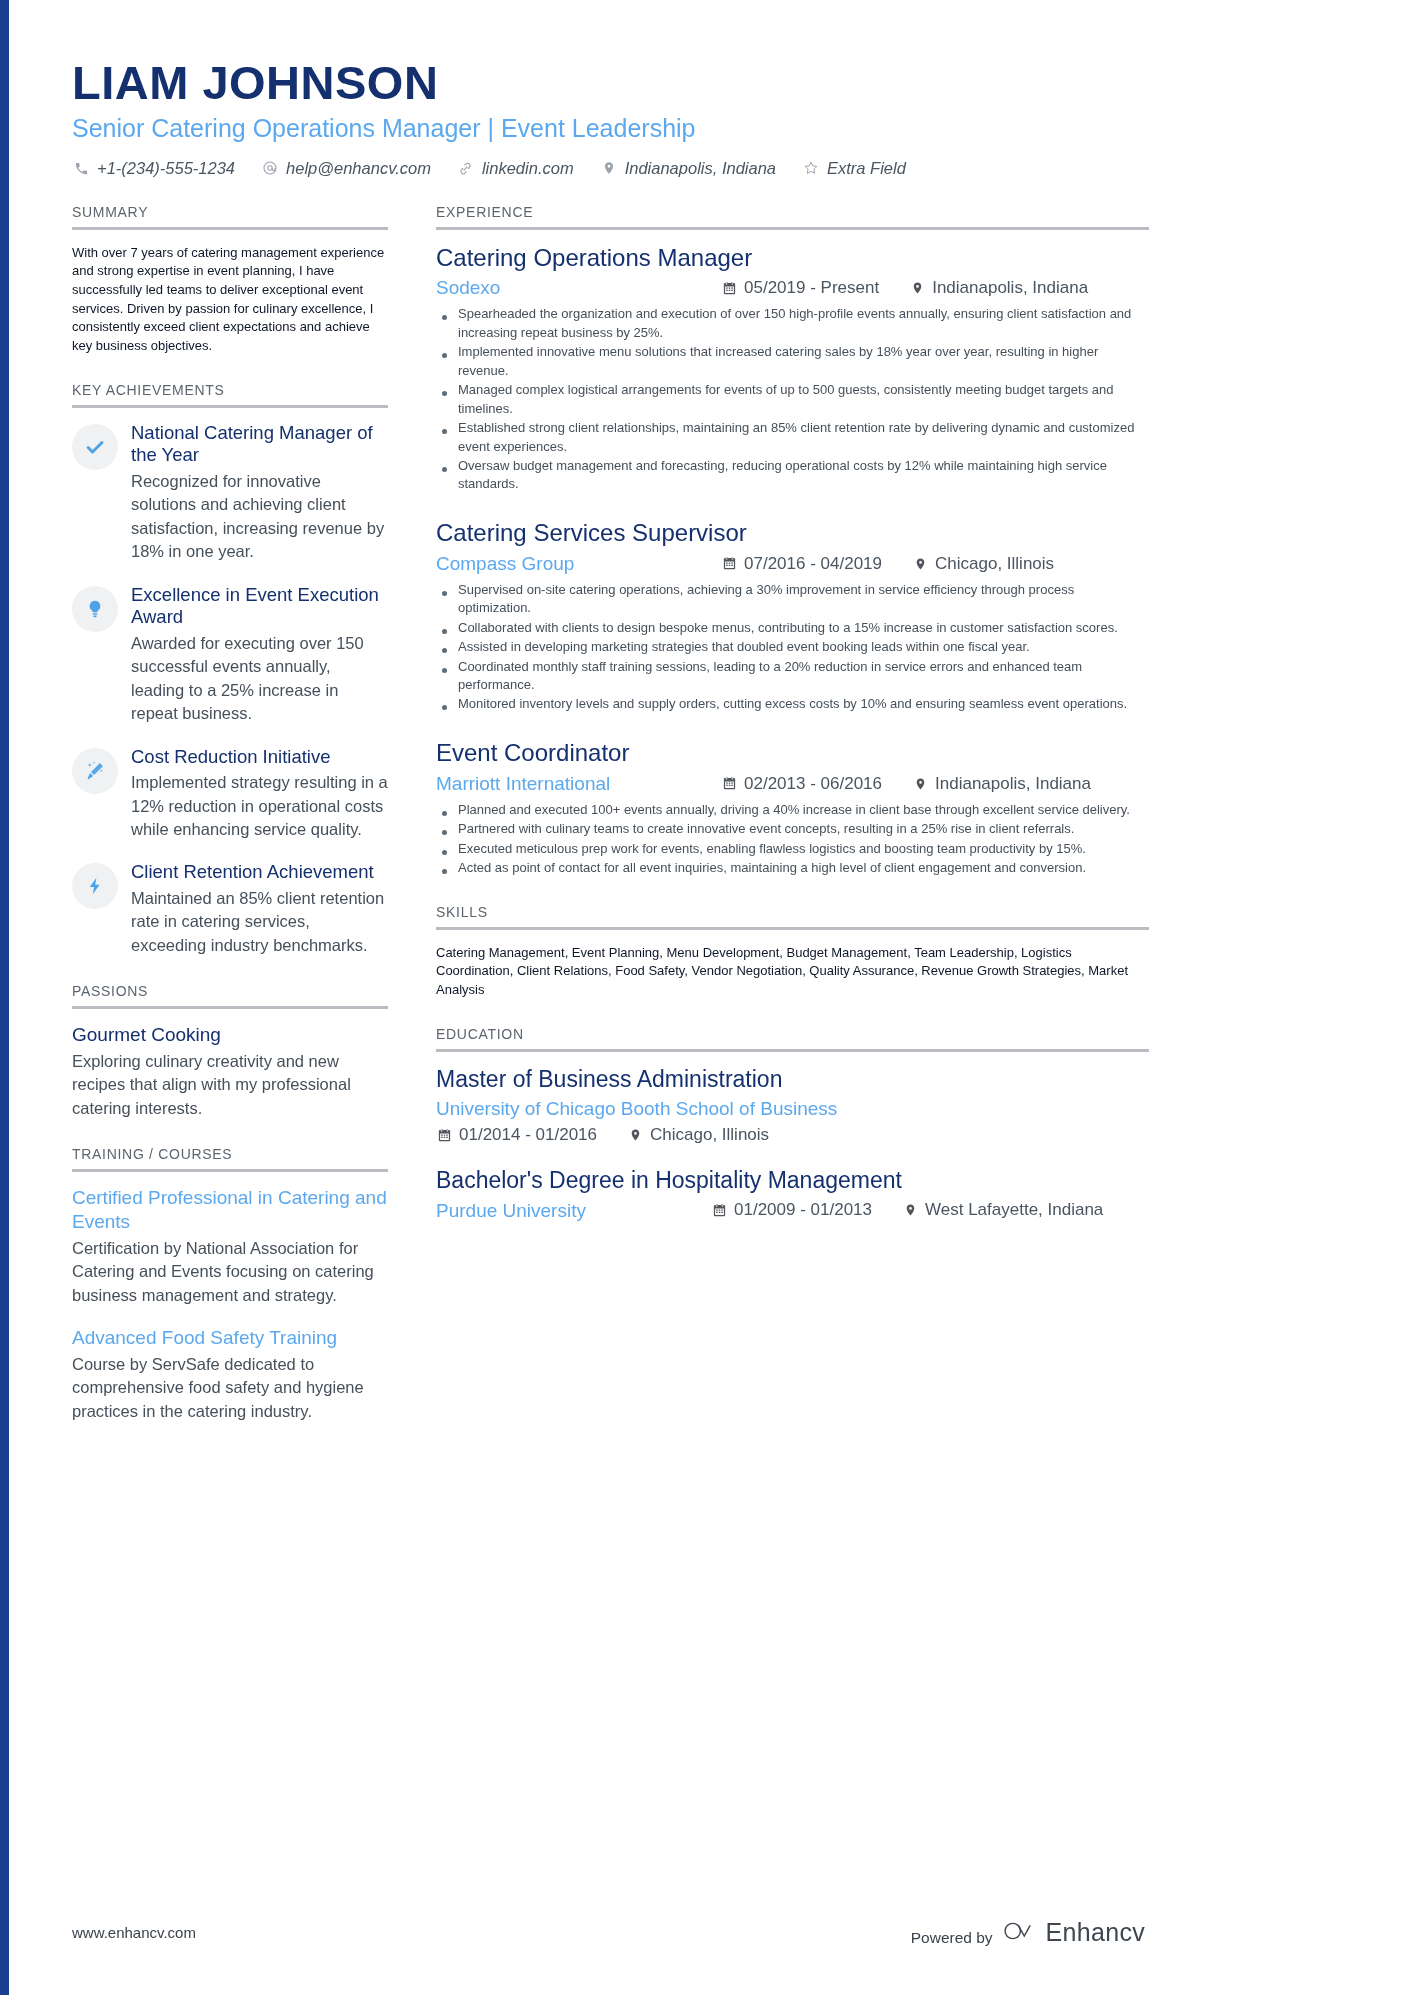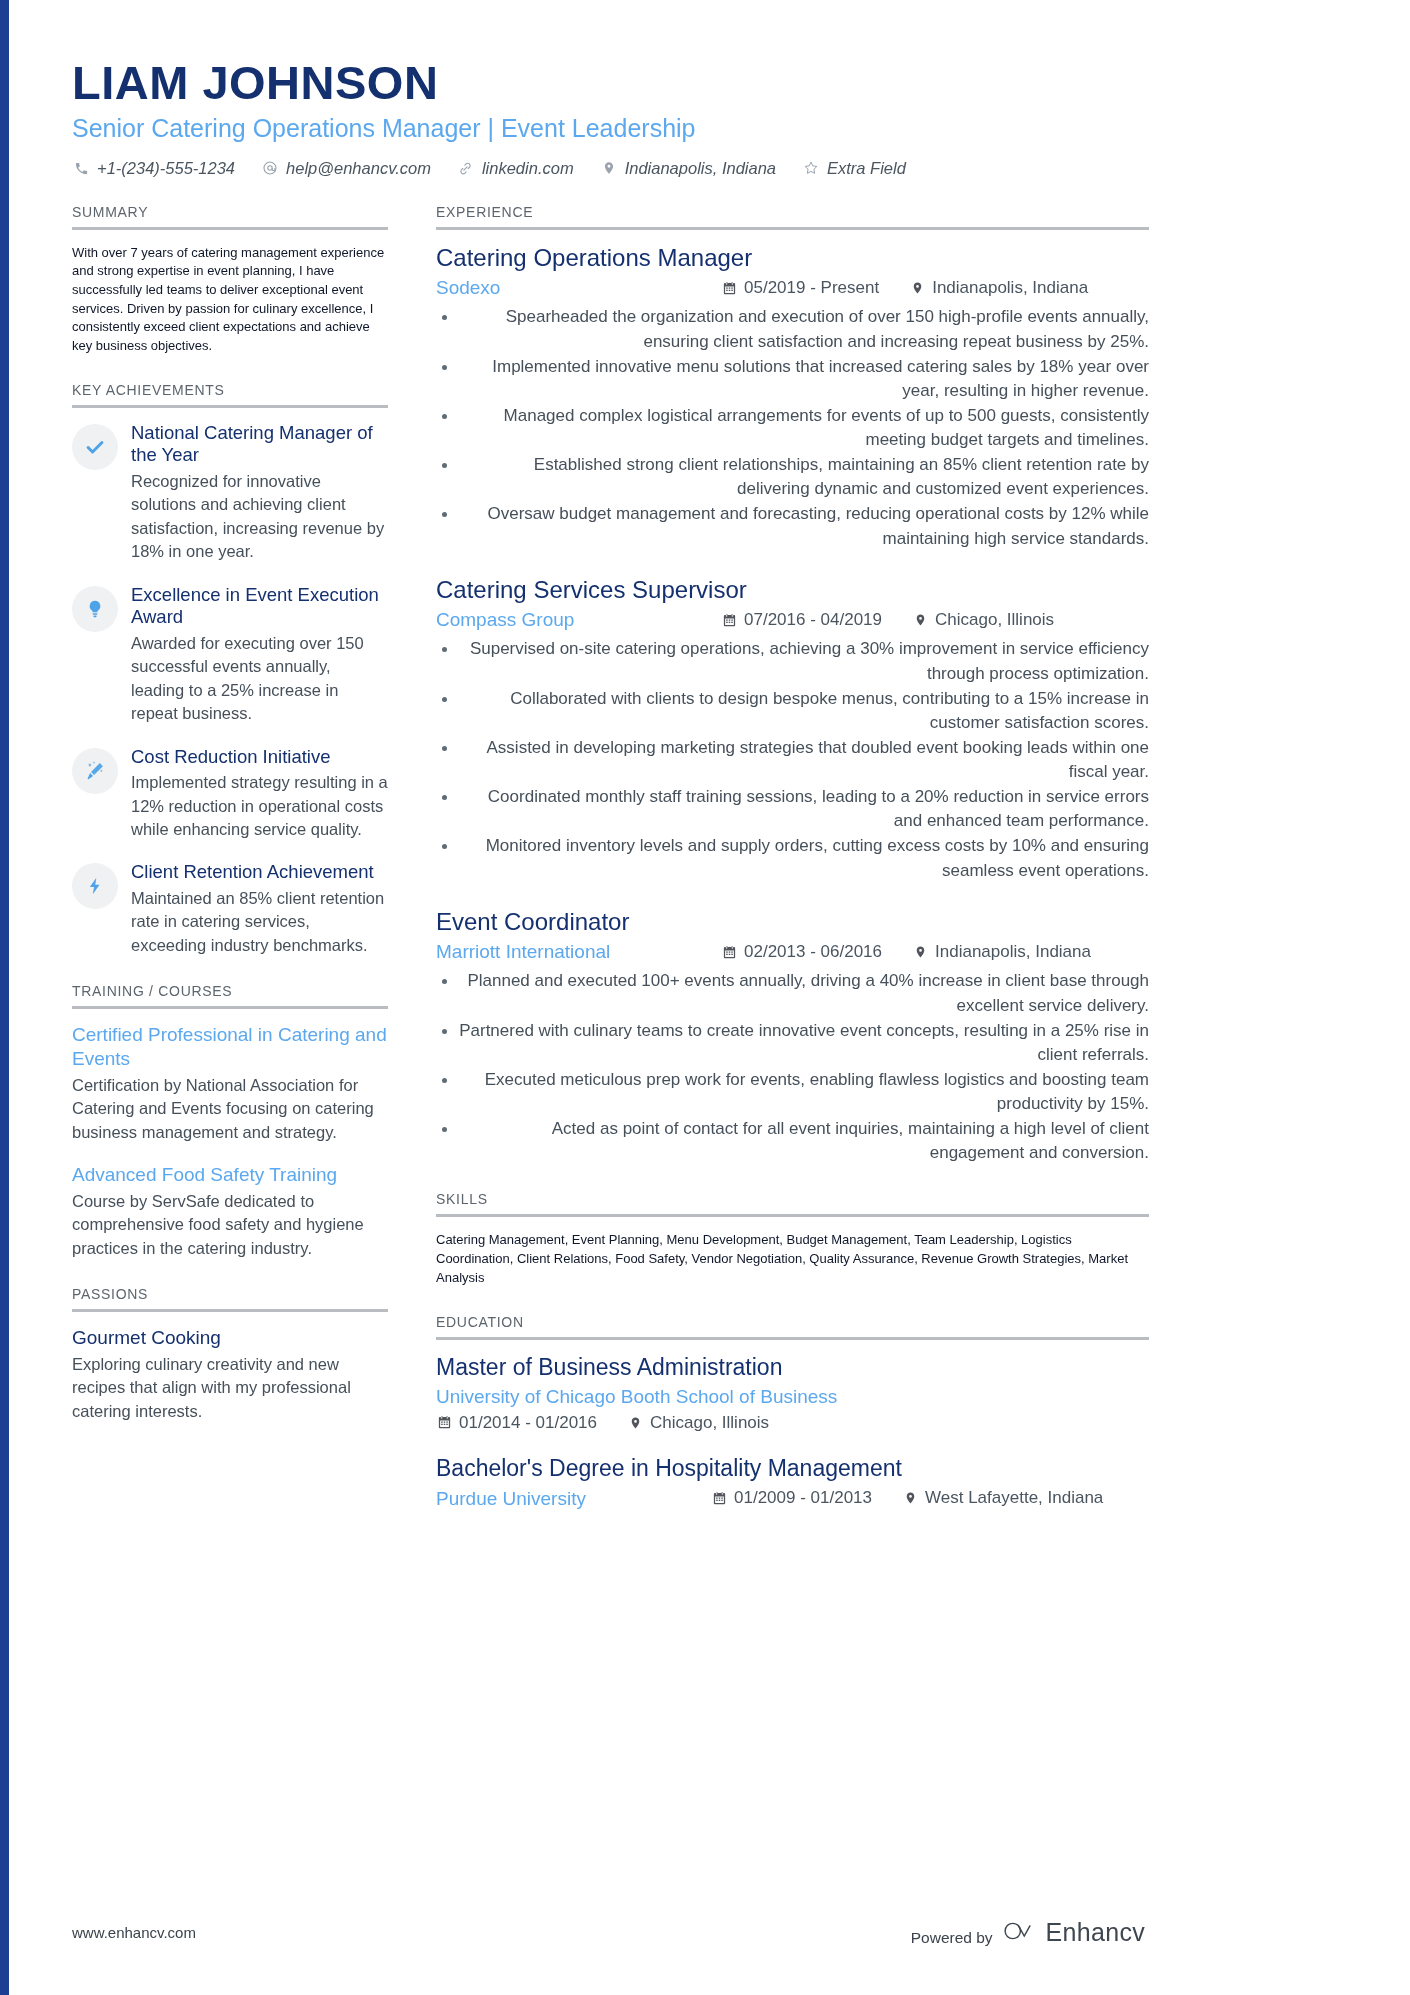--- a/index.html
+++ b/index.html
@@ -190,25 +190,24 @@
     color: #51555b;
   }
 
   ul.bullets {
     list-style: none;
     margin: 0; padding: 0;
   }
   ul.bullets li {
     position: relative;
     padding-left: 22px;
-    font-size: 17px;
+    font-size: 13px;
     line-height: 1.42;
     color: #46505a;
     margin-bottom: 1px;
-    text-align: right;
   }
   ul.bullets li::before {
     content: "";
     position: absolute;
     left: 6px; top: 10px;
     width: 5px; height: 5px;
     border-radius: 50%;
     background: #5f6b75;
   }
 
@@ -401,41 +400,41 @@
               </svg>
           </div>
           <div class="ach-body">
             <div class="ach-title">Client Retention Achievement</div>
             <div class="ach-desc">Maintained an 85% client retention rate in catering services, exceeding industry benchmarks.</div>
           </div>
         </div>
       </div>
 
       <div class="sec">
+        <div class="sec-title">PASSIONS</div>
+        <div class="sec-rule"></div>
+
+        <div class="item">
+          <div class="item-title-navy">Gourmet Cooking</div>
+          <div class="item-desc">Exploring culinary creativity and new recipes that align with my professional catering interests.</div>
+        </div>
+      </div>
+
+      <div class="sec">
         <div class="sec-title">TRAINING / COURSES</div>
         <div class="sec-rule"></div>
 
         <div class="item">
           <div class="item-title-blue">Certified Professional in Catering and Events</div>
           <div class="item-desc">Certification by National Association for Catering and Events focusing on catering business management and strategy.</div>
         </div>
 
         <div class="item">
           <div class="item-title-blue">Advanced Food Safety Training</div>
           <div class="item-desc">Course by ServSafe dedicated to comprehensive food safety and hygiene practices in the catering industry.</div>
-        </div>
-      </div>
-
-      <div class="sec">
-        <div class="sec-title">PASSIONS</div>
-        <div class="sec-rule"></div>
-
-        <div class="item">
-          <div class="item-title-navy">Gourmet Cooking</div>
-          <div class="item-desc">Exploring culinary creativity and new recipes that align with my professional catering interests.</div>
         </div>
       </div>
 
     </div>
 
     <div class="col-gap"></div>
 
     <div class="col-right">
 
       <div class="sec">

